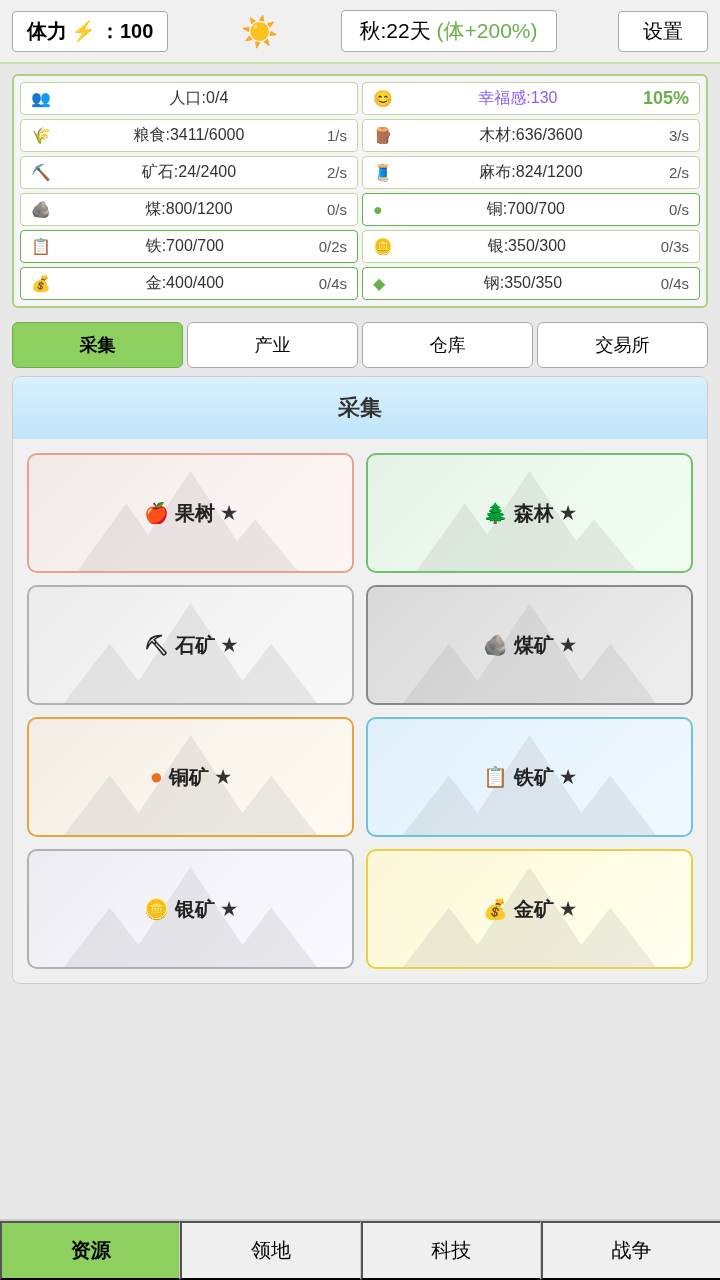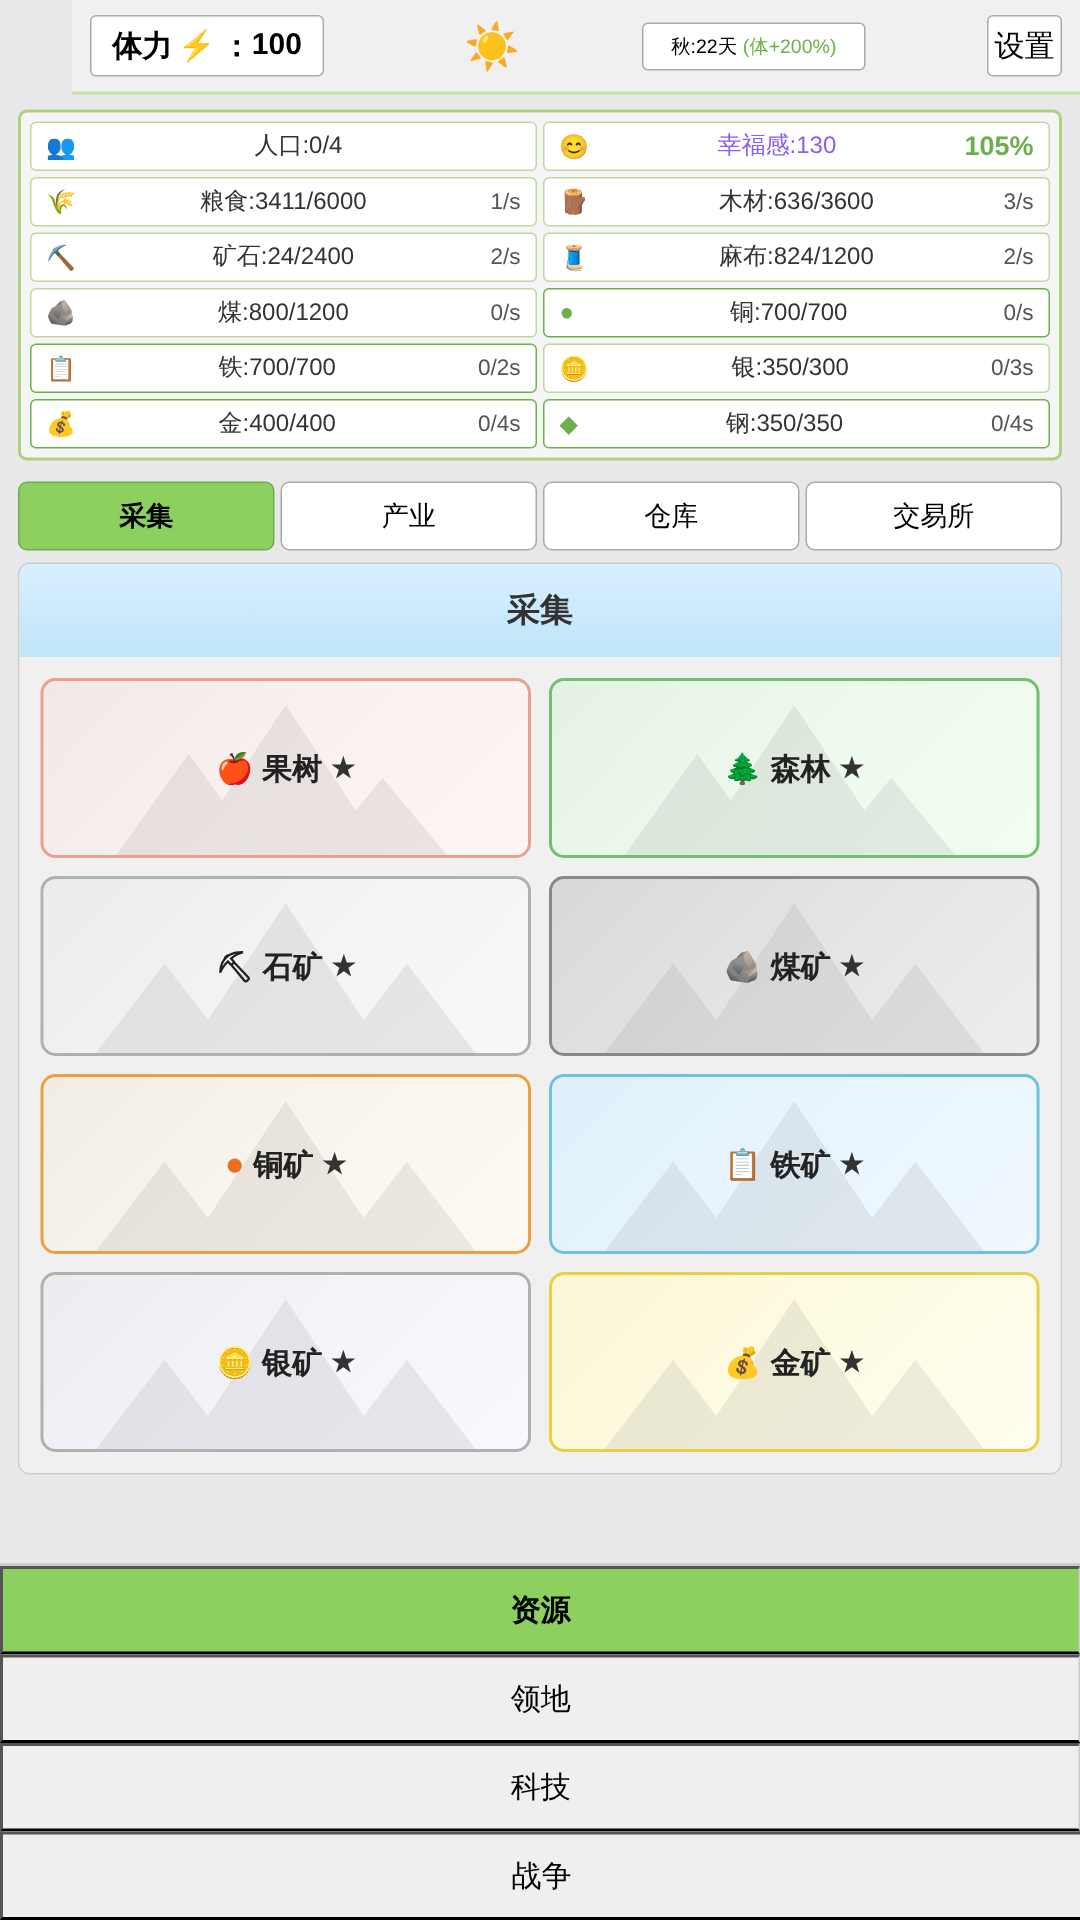--- a/index.html
+++ b/index.html
@@ -13,21 +13,20 @@
     }
 
     
     .top-bar {
       display: flex;
       align-items: center;
       justify-content: space-between;
       padding: 10px 12px;
       background: #f0f0f0;
       border-bottom: 2px solid #c8e0a0;
-      margin-left: 48px;
     }
     .stamina-box {
       display: flex;
       align-items: center;
       background: white;
       border: 1.5px solid #aaa;
       border-radius: 4px;
       padding: 6px 14px;
       font-size: 20px;
       font-weight: bold;
@@ -38,30 +37,30 @@
     }
     .sun-icon {
       font-size: 30px;
       margin-left: 12px;
     }
     .season-box {
       background: white;
       border: 1.5px solid #aaa;
       border-radius: 4px;
       padding: 6px 18px;
-      font-size: 13px;
+      font-size: 21px;
     }
     .season-bonus {
       color: #6ab04c;
     }
     .settings-btn {
       background: white;
       border: 1.5px solid #aaa;
       border-radius: 4px;
-      padding: 6px 4px;
+      padding: 6px 24px;
       font-size: 20px;
       cursor: pointer;
     }
 
     
     .stats-panel {
       margin: 10px 12px;
       display: grid;
       grid-template-columns: 1fr 1fr;
       gap: 4px;
@@ -185,21 +184,20 @@
 
     
     .bottom-nav {
       position: absolute;
       bottom: 0;
       left: 0;
       right: 0;
       display: flex;
       border-top: 2px solid #ccc;
       background: #f0f0f0;
-      flex-direction: column;
     }
     .nav-btn {
       flex: 1;
       padding: 14px 0;
       text-align: center;
       font-size: 20px;
       cursor: pointer;
       border-right: 1px solid #ccc;
     }
     .nav-btn:last-child { border-right: none; text-align: center; }

